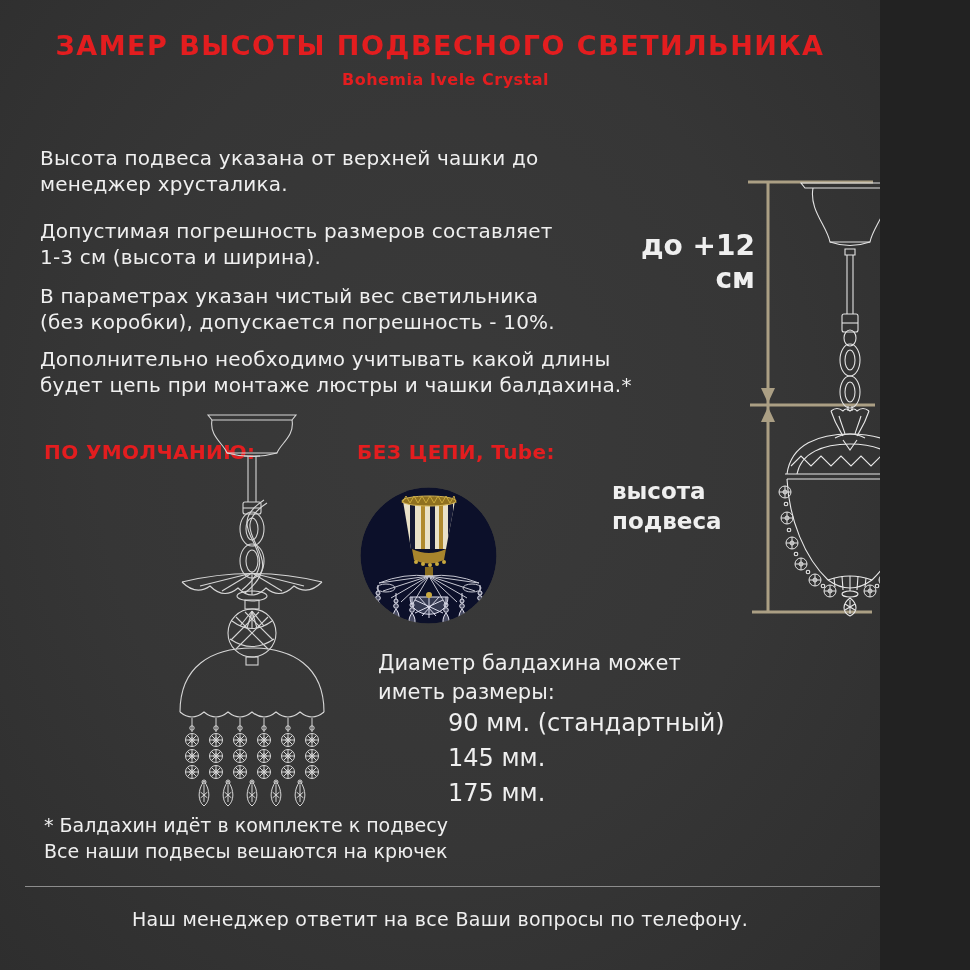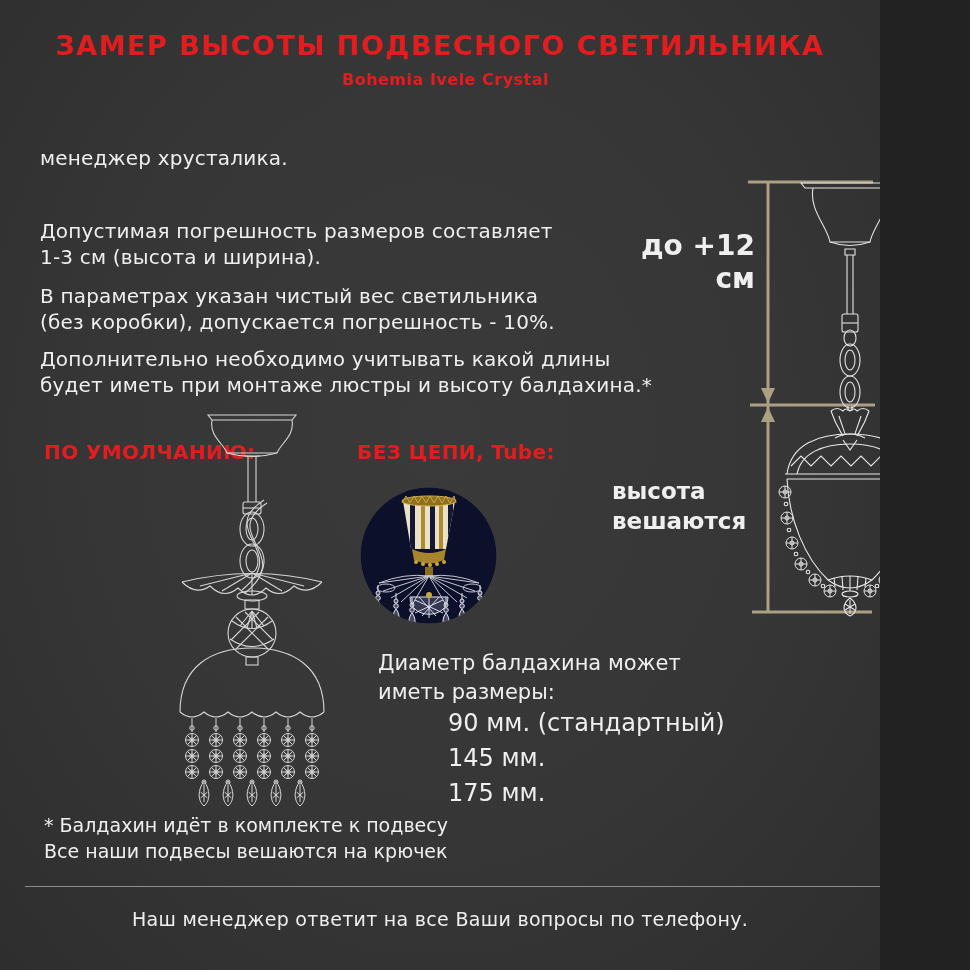--- a/index.html
+++ b/index.html
@@ -32,33 +32,34 @@
 </style>
 </head>
 <body>
 
 <div id="canvas">
 
   <div id="title1" class="abs red">ЗАМЕР ВЫСОТЫ ПОДВЕСНОГО СВЕТИЛЬНИКА</div>
   <div id="title2" class="abs red">Bohemia Ivele Crystal</div>
 
   <div id="p1" class="abs para wh">
+    <span>Высота подвеса указана от верхней чашки до</span>
     <span>менеджер хрусталика.</span>
   </div>
   <div id="p2" class="abs para wh">
     <span>Допустимая погрешность размеров составляет</span>
     <span>1-3 см (высота и ширина).</span>
   </div>
   <div id="p3" class="abs para wh">
     <span>В параметрах указан чистый вес светильника</span>
     <span>(без коробки), допускается погрешность - 10%.</span>
   </div>
   <div id="p4" class="abs para wh">
     <span>Дополнительно необходимо учитывать какой длины</span>
-    <span>будет иметь при монтаже люстры и высоту балдахина.*</span>
+    <span>будет цепь при монтаже люстры и чашки балдахина.*</span>
   </div>
 
   <div id="lab-default" class="abs red seclabel">ПО УМОЛЧАНИЮ:</div>
   <div id="lab-tube" class="abs red seclabel">БЕЗ ЦЕПИ, Tube:</div>
 
   <svg class="abs" style="left:112px;top:410px;" width="280" height="400" viewBox="0 0 280 400">
     <defs>
       <g id="rosA" fill="none" stroke="#d6d6d6" stroke-width="1">
         <circle r="6.5"></circle>
           <circle r="2.2"></circle>
@@ -324,21 +325,21 @@
         <use href="#rosB" x="173" y="375"></use>
       <use href="#rosB" x="164" y="396"></use>
         <use href="#rosB" x="150" y="412"></use>
         <use href="#rosB" x="135" y="423"></use>
     </g>
   </svg>
 
   <div id="chain-dim-label" class="abs wh">до +12 см</div>
   <div id="height-label" class="abs wh">
     <span>высота</span>
-    <span>вешаются</span>
+    <span>подвеса</span>
   </div>
 
   <div id="canopy-head" class="abs wh">
     <span>Диаметр балдахина может</span>
     <span>иметь размеры:</span>
   </div>
   <div id="canopy-sizes" class="abs wh">
     <div>90 мм. (стандартный)</div>
     <div>145 мм.</div>
     <div>175 мм.</div>

